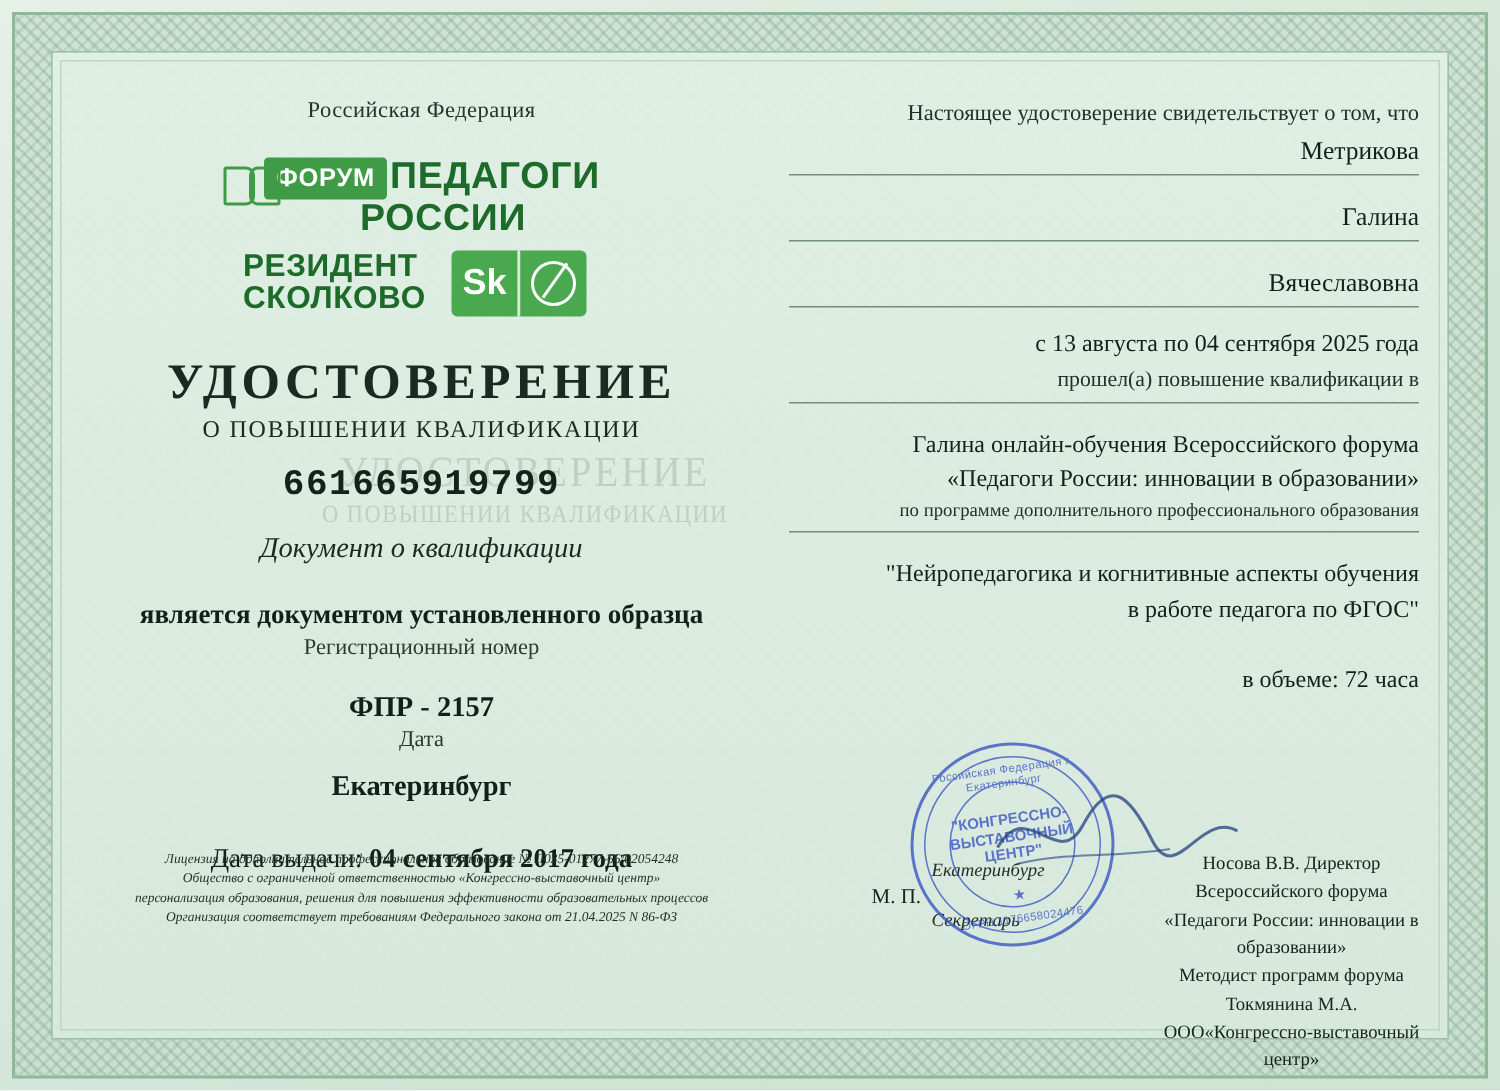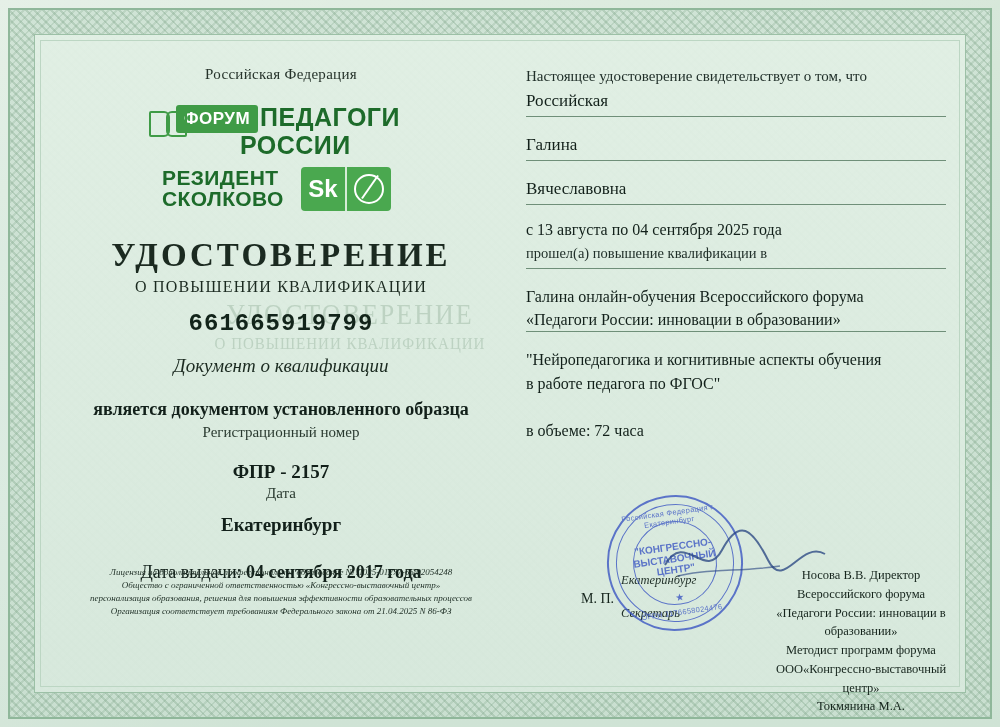--- a/index.html
+++ b/index.html
@@ -77,21 +77,21 @@
     left: 10px;
     top: 0;
     width: 450px;
     text-align: center;
   }
   .right-col {
     position: absolute;
     left: 480px;
     top: 0;
     width: 420px;
-    text-align: left;
+    text-align: right;
   }
 
   .rf-label {
     font-size: 15px;
     color: #26332b;
     margin-top: 20px;
     letter-spacing: 0.3px;
   }
 
   
@@ -499,61 +499,62 @@
       <div>Лицензия на дополнительное профессиональное образование  № Л035-01277-66/02054248</div>
       <div>Общество с ограниченной ответственностью «Конгрессно-выставочный центр»</div>
       <div>персонализация образования, решения для повышения эффективности образовательных процессов</div>
       <div>Организация соответствует требованиям Федерального закона от 21.04.2025 N 86-ФЗ</div>
     </div>
 
     <div class="right-col">
       <div class="r-intro">Настоящее удостоверение свидетельствует о том, что</div>
 
       <div class="field">
-        <div class="value">Российская</div>
+        <div class="value">Метрикова</div>
         <div class="rule"></div>
       </div>
 
       <div class="field">
         <div class="value" style="padding-top:12px;">Галина</div>
         <div class="rule"></div>
       </div>
 
       <div class="field">
         <div class="value" style="padding-top:12px;">Вячеславовна</div>
         <div class="rule"></div>
       </div>
 
       <div class="period">с 13 августа по 04 сентября  2025 года</div>
       <div class="passed">прошел(а) повышение квалификации в</div>
       <div class="rule"></div>
 
       <div class="org1">Галина онлайн-обучения Всероссийского форума</div>
       <div class="org1" style="margin-top:0;">«Педагоги России: инновации в образовании»</div>
+      <div class="prog-note">по программе дополнительного профессионального образования</div>
       <div class="rule"></div>
 
       <div class="prog-title">"Нейропедагогика и когнитивные аспекты обучения</div>
       <div class="prog-title" style="margin-top:0;">в работе педагога по ФГОС"</div>
 
       <div class="volume">в объеме:  72 часа</div>
     </div>
 
     <div class="sig-area">
       <div class="mp">М. П.</div>
       <div class="sig-left">
         <div>Екатеринбург</div>
         <div>Секретарь</div>
       </div>
       <div class="sig-right">
         <div>Носова В.В. Директор</div>
         <div>Всероссийского форума</div>
         <div>«Педагоги России: инновации в образовании»</div>
         <div>Методист программ форума</div>
+        <div>Токмянина М.А.</div>
         <div>ООО«Конгрессно-выставочный центр»</div>
-        <div>Токмянина М.А.</div>
       </div>
     </div>
   </div>
 
   <div class="stamp">
     <div class="ring2"></div>
     <div class="ring3"></div>
     <div class="stamp-top">Российская Федерация г. Екатеринбург</div>
     <div class="stamp-center">
       <div>"КОНГРЕССНО-</div>

